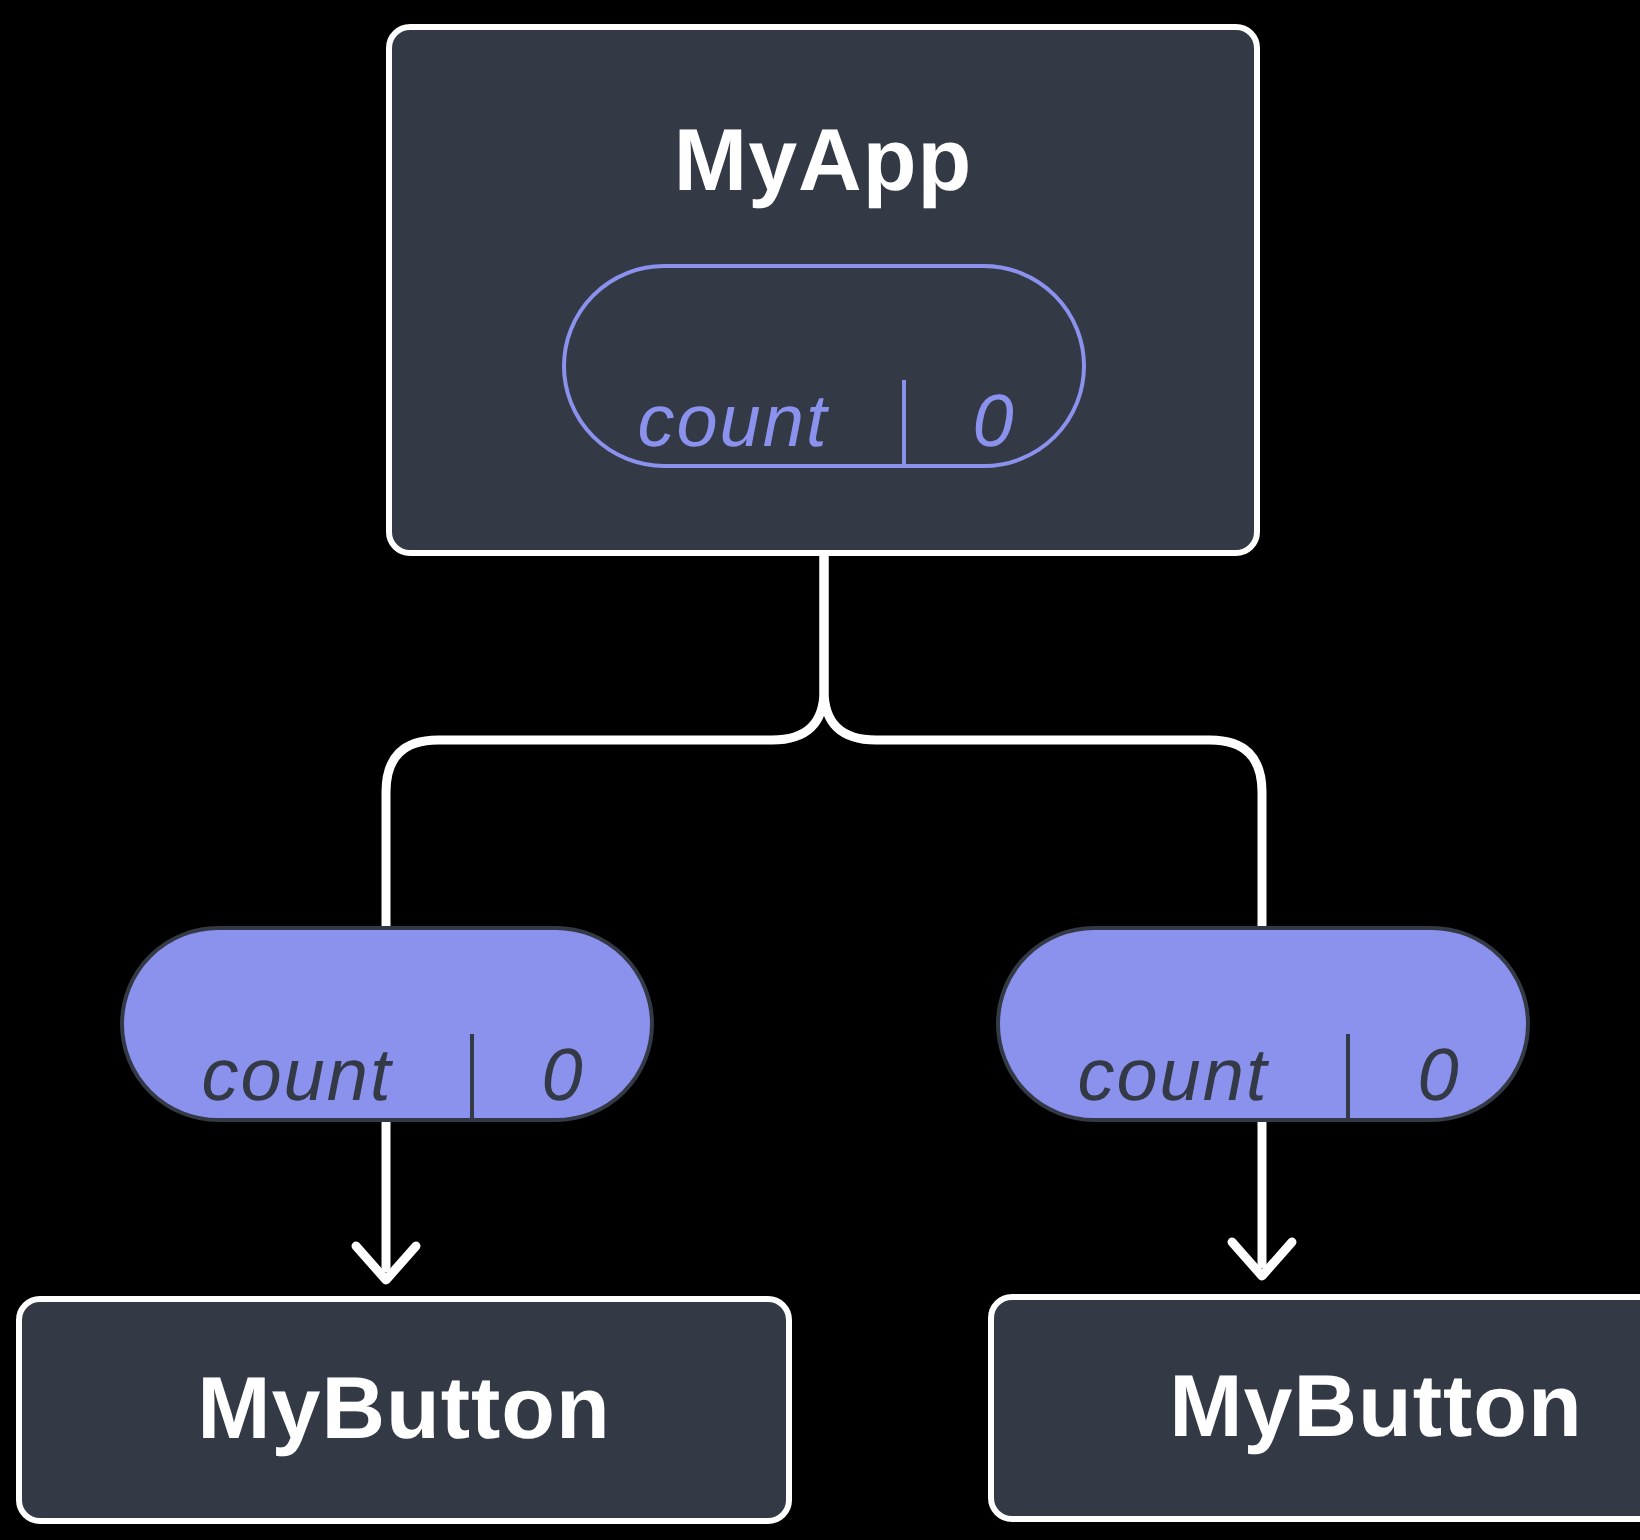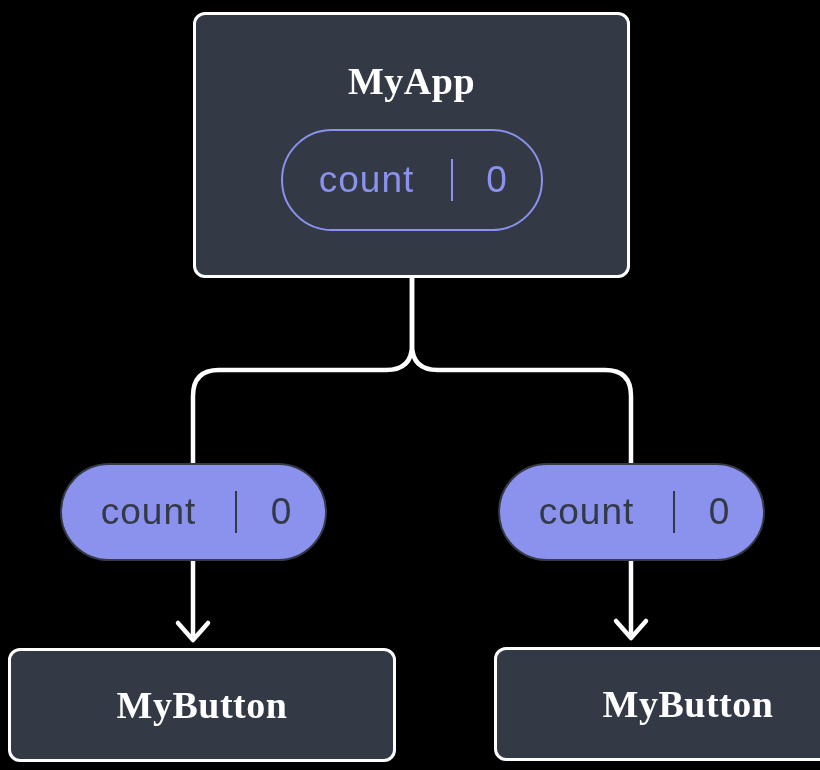--- a/index.html
+++ b/index.html
@@ -30,38 +30,38 @@
     position: absolute;
     background: var(--node-fill);
     border: 3px solid var(--node-border);
     border-radius: 12px;
     display: flex;
     align-items: center;
     justify-content: center;
   }
   .node-title {
     color: var(--title-text);
-    font-size: 38px;
+    font-size: 44px;
     font-weight: 700;
     letter-spacing: 0.5px;
     text-align: right;
-    font-family: Liberation Serif, serif;
   }
   .root-node {
     left: 193px; top: 12px;
     width: 437px; height: 266px;
     flex-direction: column;
     gap: 26px;
   }
   .pill {
     display: flex;
-    align-items: center;
+    align-items: flex-end;
     border-radius: 60px;
     font-size: 37px;
     overflow: hidden;
+    font-style: italic;
   }
   .pill-name {
     flex: 1;
     display: flex;
     align-items: center;
     justify-content: center;
     letter-spacing: 1px;
   }
   .pill-value {
     width: 90px;

